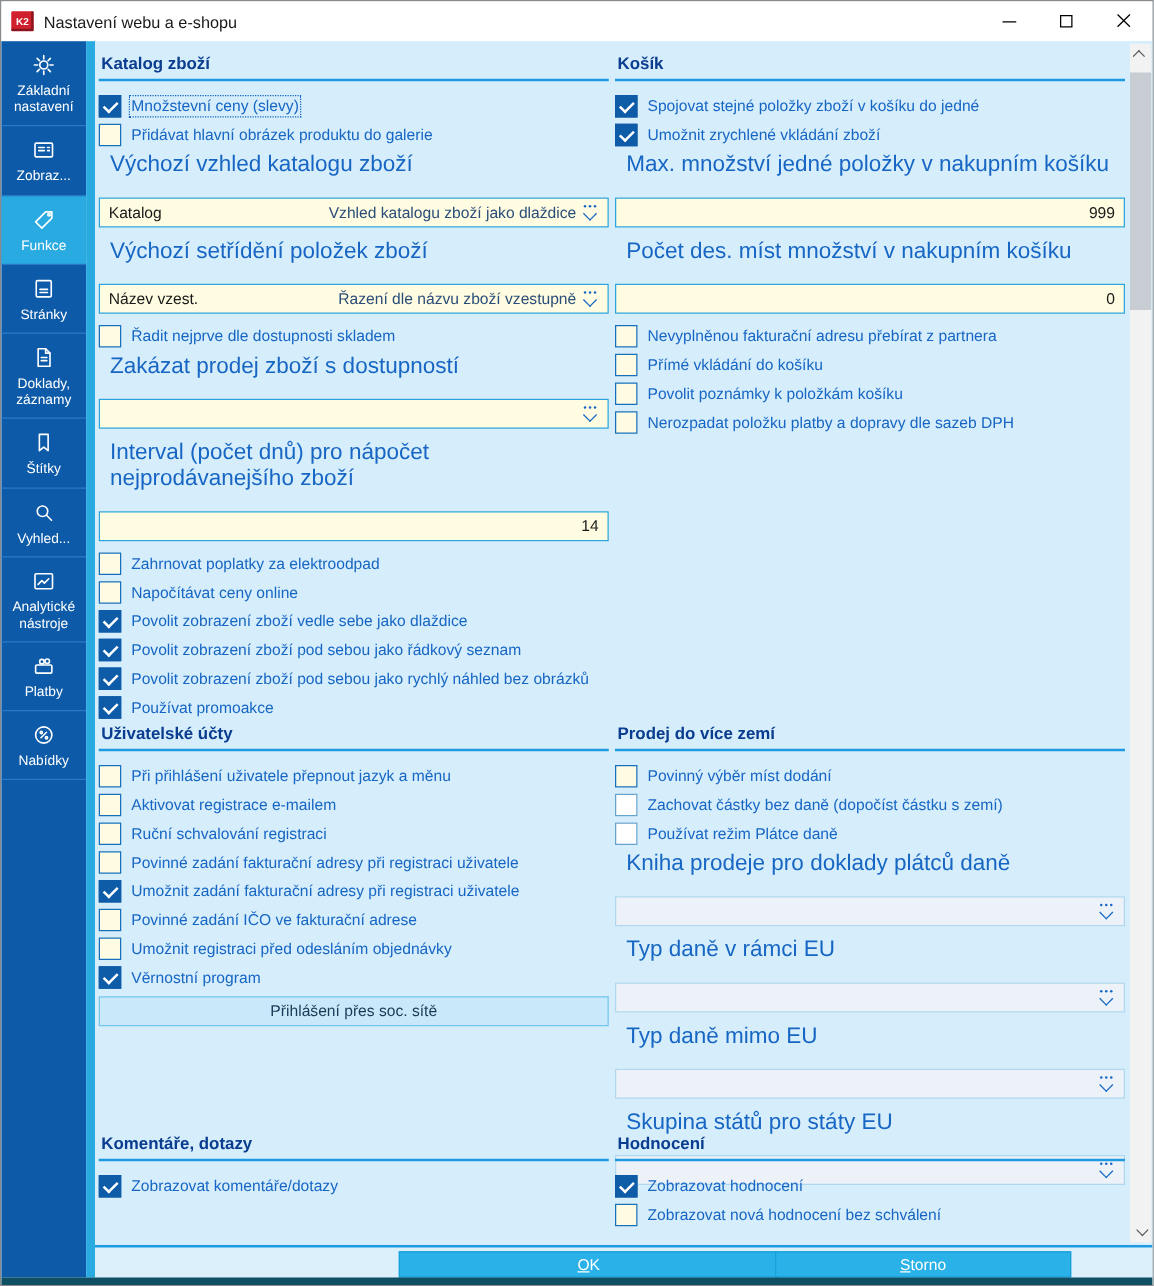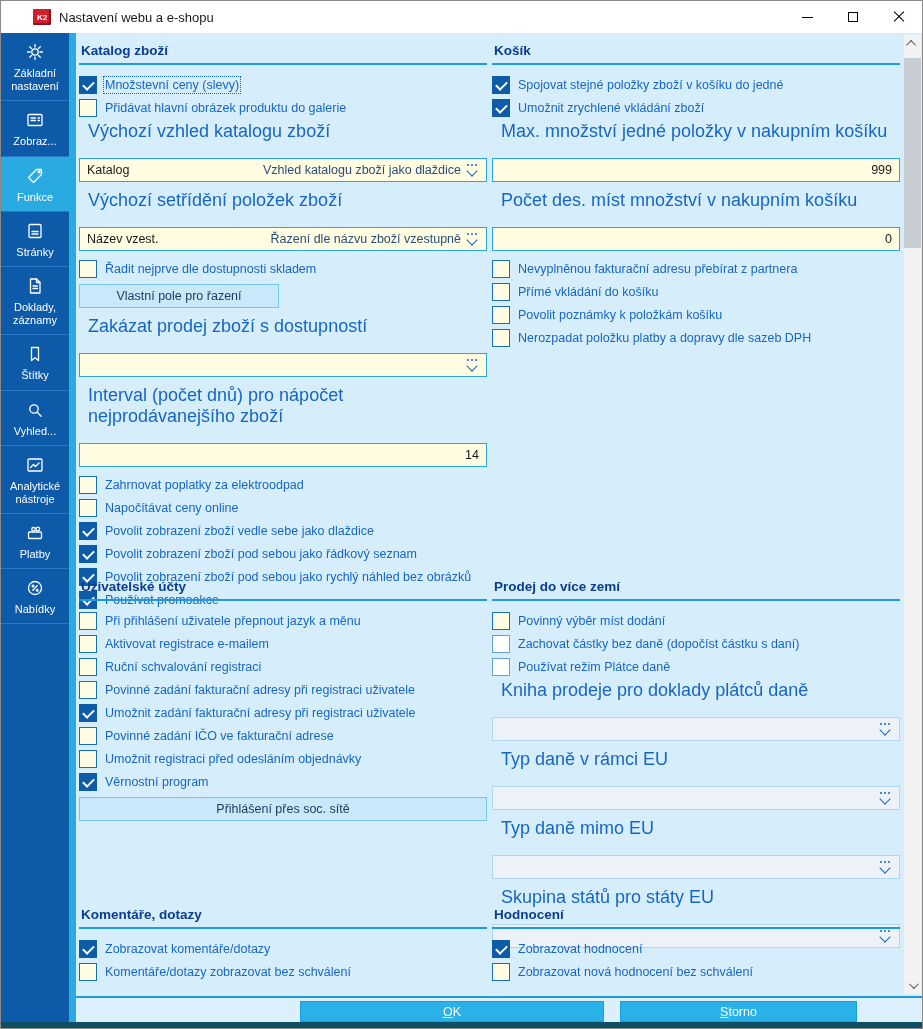--- a/index.html
+++ b/index.html
@@ -1,19 +1,19 @@
 <!DOCTYPE html>
 <html><head>
 <meta charset="utf-8">
 <style>
   html,body{margin:0;padding:0;background:#bfbfbf;font-family:"Liberation Sans","DejaVu Sans",sans-serif;}
   *{box-sizing:border-box;}
   .window{width:923px;height:1029px;position:relative;background:#D6EEFB;border:1px solid #8a8a8a;overflow:hidden;display:flex;flex-direction:column;}
   
-  .titlebar{height:32px;background:#ffffff;display:flex;align-items:center;flex:0 0 auto;padding-left:24px;}
+  .titlebar{height:32px;background:#ffffff;display:flex;align-items:center;flex:0 0 auto;}
   .app-icon{width:18px;height:16px;background:#D0202E;color:#fff;font-size:8px;font-weight:bold;display:flex;align-items:center;justify-content:center;margin:0 8px 0 8px;border-radius:1px;box-shadow:inset -2px -2px 0 rgba(0,0,0,.35);}
   .title{font-size:13px;color:#1a1a1a;}
   .win-controls{margin-left:auto;display:flex;height:100%;}
   .win-btn{width:46px;height:100%;display:flex;align-items:center;justify-content:center;cursor:default;}
   .g-min{width:11px;height:1px;background:#000;display:block;}
   .g-max{width:10px;height:10px;border:1px solid #000;display:block;}
   .g-close{width:12px;height:12px;position:relative;display:block;}
   .g-close::before,.g-close::after{content:"";position:absolute;left:-1px;top:5px;width:14px;height:1px;background:#000;}
   .g-close::before{transform:rotate(45deg);}
   .g-close::after{transform:rotate(-45deg);}
@@ -59,21 +59,21 @@
   .sb-btn{height:17px;flex:0 0 auto;display:flex;align-items:center;justify-content:center;cursor:pointer;}
   .chev{width:7px;height:7px;border-left:1.5px solid #555;border-top:1.5px solid #555;display:block;}
   .chev.up{transform:rotate(45deg) translateY(2px);}
   .chev.down{transform:rotate(225deg) translateY(2px);}
   .sb-track{flex:1;position:relative;}
   .sb-thumb{position:absolute;left:0;right:0;top:6px;height:190px;background:#C7CDD2;cursor:pointer;}
   
   .bottombar{position:absolute;left:75px;right:0;bottom:6px;height:26px;background:#DCF0FB;border-top:2px solid #1E9BE0;}
   .dlg-btn{position:absolute;top:3px;height:21px;background:#29B1E8;color:#fff;border:1px solid #18A0DC;font-size:12.5px;font-family:inherit;cursor:pointer;}
   .dlg-btn u{text-decoration:underline;}
-  .ok-button{left:224px;width:304px;}
+  .ok-button{left:243px;width:304px;}
   .storno-button{left:544px;width:237px;}
   .bottom-edge{position:absolute;left:0;right:0;bottom:0;height:6px;background:#0E4F63;}
 </style>
 </head>
 <body>
 
 <div class="window">
   <header class="titlebar">
     <span class="app-icon">
         <b>K2</b>
@@ -214,21 +214,20 @@
               <div class="combo">
                 <span class="combo-val">Název vzest.</span>
                 <span class="combo-hint">Řazení dle názvu zboží vzestupně</span>
                 <span class="dd-icon"></span>
               </div>
             </div>
             <div class="cb-row">
               <span class="cb"></span>
               <span class="cb-label">Řadit nejprve dle dostupnosti skladem</span>
             </div>
-            <button class="panel-btn">Vlastní pole pro řazení</button>
             <div class="field-group">
               <div class="field-label">Zakázat prodej zboží s dostupností</div>
               <div class="combo">
                 <span class="combo-val"></span>
                 <span class="combo-hint"></span>
                 <span class="dd-icon"></span>
               </div>
             </div>
             <div class="field-group">
               <div class="field-label">Interval (počet dnů) pro nápočet nejprodávanejšího zboží</div>
@@ -298,24 +297,20 @@
             </div>
             <button class="panel-btn full">Přihlášení přes soc. sítě</button>
           </section>
           <section class="sec sec-2">
             <div class="sec-title">Komentáře, dotazy</div>
             <div class="sec-rule"></div>
             <div class="cb-row">
               <span class="cb checked"></span>
               <span class="cb-label">Zobrazovat komentáře/dotazy</span>
             </div>
-            <div class="cb-row">
-              <span class="cb"></span>
-              <span class="cb-label">Komentáře/dotazy zobrazovat bez schválení</span>
-            </div>
           </section>
         </div>
       <div class="col" id="col-right">
           <section class="sec sec-0">
             <div class="sec-title">Košík</div>
             <div class="sec-rule"></div>
             <div class="cb-row">
               <span class="cb checked"></span>
               <span class="cb-label">Spojovat stejné položky zboží v košíku do jedné</span>
             </div>
@@ -354,21 +349,21 @@
           </section>
           <section class="sec sec-1">
             <div class="sec-title">Prodej do více zemí</div>
             <div class="sec-rule"></div>
             <div class="cb-row">
               <span class="cb"></span>
               <span class="cb-label">Povinný výběr míst dodání</span>
             </div>
             <div class="cb-row">
               <span class="cb white"></span>
-              <span class="cb-label">Zachovat částky bez daně (dopočíst částku s daní)</span>
+              <span class="cb-label">Zachovat částky bez daně (dopočíst částku s zemí)</span>
             </div>
             <div class="cb-row">
               <span class="cb white"></span>
               <span class="cb-label">Používat režim Plátce daně</span>
             </div>
             <div class="field-group">
               <div class="field-label">Kniha prodeje pro doklady plátců daně</div>
               <div class="combo gray">
                 <span class="combo-val"></span>
                 <span class="combo-hint"></span>

